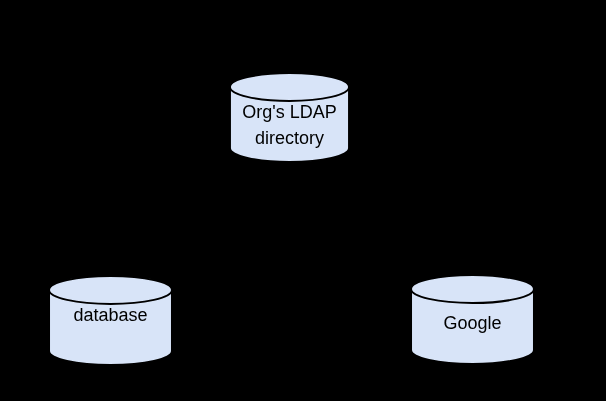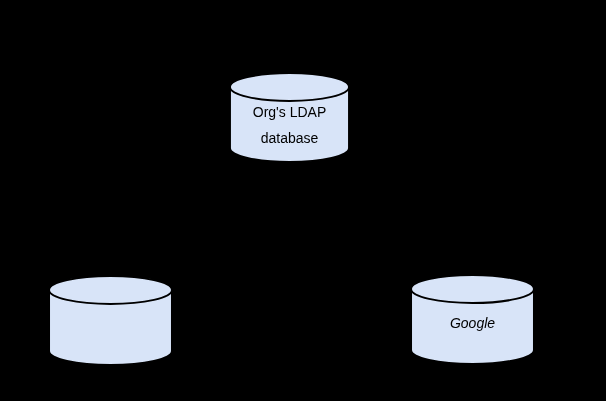--- a/index.html
+++ b/index.html
@@ -23,54 +23,55 @@
     top: 0;
     width: 100%;
     height: 100%;
     display: block;
   }
   .label {
     position: absolute;
     left: 0;
     right: 0;
     color: #000000;
-    font-size: 14px;
+    font-size: 18px;
     line-height: 26px;
     text-align: center;
     white-space: nowrap;
   }
   .label.two-line { top: 27px; }
-  .label.single   { top: 36px; font-style: italic; }
+  .label.single   { top: 36px; }
 
   #node-ldap   { left: 229px; top: 72px;  width: 121px; height: 91px; }
   #node-emm    { left: 48px;  top: 275px; width: 125px; height: 91px; }
   #node-google { left: 410px; top: 274px; width: 125px; height: 91px; }
 </style>
 </head>
 <body>
 
 <div class="canvas">
 
   <div class="node" id="node-ldap">
     <svg class="cyl" viewBox="0 0 124 91" preserveAspectRatio="none">
       <path d="M1,15 V76 A61,14 0 0 0 123,76 V15" stroke-width="2" stroke="#000000" fill="#d8e4f8"></path>
       <ellipse cx="62" cy="15" rx="61" ry="14" stroke-width="2" stroke="#000000" fill="#d8e4f8"></ellipse>
     </svg>
     <div class="label two-line">
       <div>Org's LDAP</div>
-      <div>database</div>
+      <div>directory</div>
     </div>
   </div>
 
   <div class="node" id="node-emm">
     <svg class="cyl" viewBox="0 0 124 91" preserveAspectRatio="none">
       <path d="M1,15 V76 A61,14 0 0 0 123,76 V15" stroke-width="2" stroke="#000000" fill="#d8e4f8"></path>
       <ellipse cx="62" cy="15" rx="61" ry="14" stroke-width="2" stroke="#000000" fill="#d8e4f8"></ellipse>
     </svg>
     <div class="label two-line">
+      <div>database</div>
     </div>
   </div>
 
   <div class="node" id="node-google">
     <svg class="cyl" viewBox="0 0 124 91" preserveAspectRatio="none">
       <path d="M1,15 V76 A61,14 0 0 0 123,76 V15" stroke-width="2" stroke="#000000" fill="#d8e4f8"></path>
       <ellipse cx="62" cy="15" rx="61" ry="14" stroke-width="2" stroke="#000000" fill="#d8e4f8"></ellipse>
     </svg>
     <div class="label single">
       <div>Google</div>

